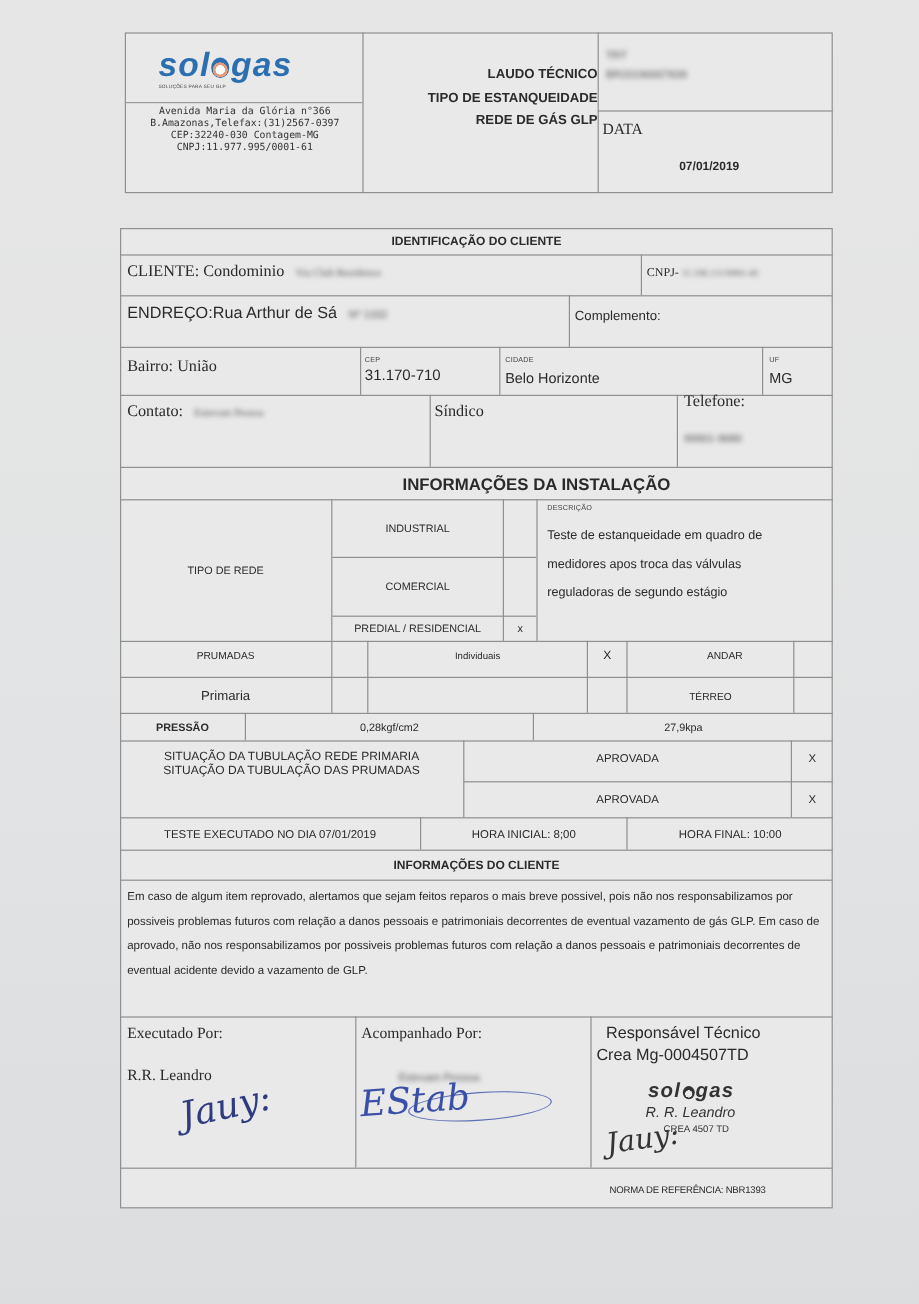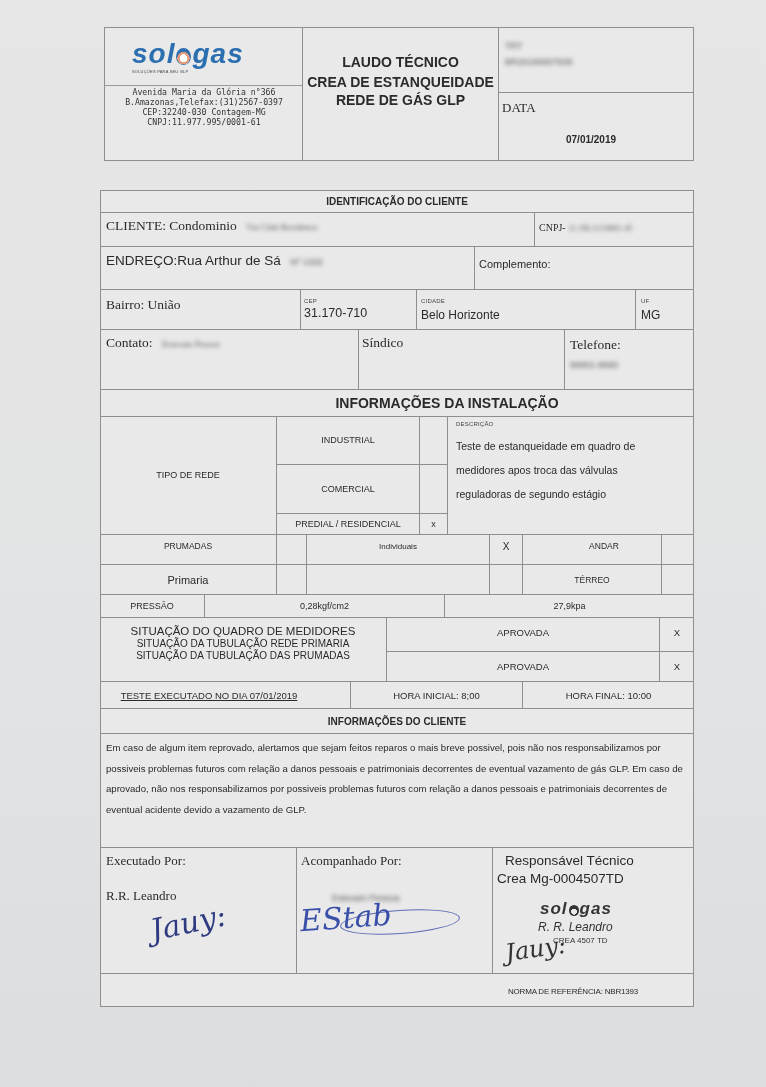--- a/index.html
+++ b/index.html
@@ -44,23 +44,23 @@
   <div class="tiny" style="font-size:4px;margin-top:1px;">SOLUÇÕES PARA SEU GLP</div>
 </div>
 
 <div class="abs mono" style="left:106px;top:87px;width:196px;font-size:8.2px;line-height:10px;text-align:center;color:#333;">
   <div>Avenida Maria da Glória n°366</div>
   <div>B.Amazonas,Telefax:(31)2567-0397</div>
   <div>CEP:32240-030 Contagem-MG</div>
   <div>CNPJ:11.977.995/0001-61</div>
 </div>
 
-<div class="abs b" style="left:303px;top:52px;width:195px;font-size:14px;line-height:20px;text-align:center;color:#2b2b2b;">
+<div class="abs b" style="left:303px;top:52px;width:195px;font-size:11px;line-height:20px;text-align:right;color:#2b2b2b;">
   <div>LAUDO TÉCNICO</div>
-  <div>CREA DE ESTANQUEIDADE</div>
+  <div>TIPO DE ESTANQUEIDADE</div>
   <div style="margin-top:-2px;">REDE DE GÁS GLP</div>
 </div>
 
 <div class="abs blur" style="left:505px;top:38px;font-size:9px;line-height:16px;">
   <div>TRT</div>
   <div>BR20190007839</div>
 </div>
 <div class="abs serif" style="left:502px;top:100px;font-size:13px;">DATA</div>
 <div class="abs b" style="left:566px;top:134px;font-size:10px;">07/01/2019</div>
 
@@ -100,21 +100,21 @@
 <div class="abs" style="left:641px;top:308px;font-size:12px;">MG</div>
 <div class="abs" style="left:100px;top:329px;width:594px;height:1px;background:#8f8f8f;"></div>
 
 <div class="abs serif" style="left:106px;top:335px;font-size:13.5px;">
   <span>Contato:</span>
   <span class="blur" style="font-size:9px;margin-left:6px;">Estevam Pessoa</span>
 </div>
 <div class="abs" style="left:358px;top:329px;width:1px;height:60px;background:#8f8f8f;"></div>
 <div class="abs serif" style="left:362px;top:335px;font-size:13.5px;">Síndico</div>
 <div class="abs" style="left:564px;top:329px;width:1px;height:60px;background:#8f8f8f;"></div>
-<div class="abs serif" style="left:570px;top:337px;font-size:13.5px;">Telefone:</div>
+<div class="abs serif" style="left:570px;top:326px;font-size:13.5px;">Telefone:</div>
 <div class="abs blur" style="left:570px;top:360px;font-size:9px;">99901-9680</div>
 <div class="abs" style="left:100px;top:389px;width:594px;height:1px;background:#8f8f8f;"></div>
 
 <div class="abs center b" style="left:100px;top:389px;width:694px;height:27px;font-size:14px;">INFORMAÇÕES DA INSTALAÇÃO</div>
 <div class="abs" style="left:100px;top:416px;width:594px;height:1px;background:#8f8f8f;"></div>
 
 <div class="abs center" style="left:100px;top:416px;width:176px;height:118px;font-size:9px;">TIPO DE REDE</div>
 <div class="abs" style="left:276px;top:416px;width:1px;height:118px;background:#8f8f8f;"></div>
 <div class="abs center" style="left:277px;top:416px;width:142px;height:48px;font-size:9px;">INDUSTRIAL</div>
 <div class="abs" style="left:277px;top:464px;width:170px;height:1px;background:#8f8f8f;"></div>
@@ -138,42 +138,41 @@
 <div class="abs center" style="left:490px;top:535px;width:32px;height:22px;font-size:10px;">X</div>
 <div class="abs" style="left:522px;top:534px;width:1px;height:60px;background:#8f8f8f;"></div>
 <div class="abs center" style="left:535px;top:535px;width:138px;height:22px;font-size:8.5px;">ANDAR</div>
 <div class="abs" style="left:661px;top:534px;width:1px;height:60px;background:#8f8f8f;"></div>
 <div class="abs" style="left:100px;top:564px;width:594px;height:1px;background:#8f8f8f;"></div>
 
 <div class="abs center" style="left:100px;top:565px;width:176px;height:29px;font-size:11px;">Primaria</div>
 <div class="abs center" style="left:523px;top:565px;width:138px;height:29px;font-size:8.5px;">TÉRREO</div>
 <div class="abs" style="left:100px;top:594px;width:594px;height:1px;background:#8f8f8f;"></div>
 
-<div class="abs center" style="left:100px;top:595px;width:104px;height:22px;font-size:9px;">PRESSÃO</div>
+<div class="abs center" style="left:100px;top:595px;width:104px;height:22px;font-size:9px;font-weight:bold;">PRESSÃO</div>
 <div class="abs" style="left:204px;top:594px;width:1px;height:23px;background:#8f8f8f;"></div>
 <div class="abs center" style="left:205px;top:595px;width:239px;height:22px;font-size:9px;">0,28kgf/cm2</div>
 <div class="abs" style="left:444px;top:594px;width:1px;height:23px;background:#8f8f8f;"></div>
 <div class="abs center" style="left:445px;top:595px;width:249px;height:22px;font-size:9px;">27,9kpa</div>
 <div class="abs" style="left:100px;top:617px;width:594px;height:1px;background:#8f8f8f;"></div>
 
 <div class="abs" style="left:100px;top:625px;width:286px;text-align:center;">
-  <div style="font-size:11.5px;line-height:13px;">SITUAÇÃO DO QUADRO DE MEDIDORES</div>
   <div style="font-size:10px;line-height:12px;">SITUAÇÃO DA TUBULAÇÃO REDE PRIMARIA</div>
   <div style="font-size:10px;line-height:12px;">SITUAÇÃO DA TUBULAÇÃO DAS PRUMADAS</div>
 </div>
 <div class="abs" style="left:386px;top:617px;width:1px;height:64px;background:#8f8f8f;"></div>
 <div class="abs center" style="left:387px;top:618px;width:272px;height:30px;font-size:9.5px;align-items:flex-start;padding-top:9px;">APROVADA</div>
 <div class="abs" style="left:659px;top:617px;width:1px;height:64px;background:#8f8f8f;"></div>
 <div class="abs center" style="left:660px;top:618px;width:34px;height:30px;font-size:9.5px;align-items:flex-start;padding-top:9px;">X</div>
 <div class="abs" style="left:386px;top:651px;width:308px;height:1px;background:#8f8f8f;"></div>
 <div class="abs center" style="left:387px;top:652px;width:272px;height:28px;font-size:9.5px;">APROVADA</div>
 <div class="abs center" style="left:660px;top:652px;width:34px;height:28px;font-size:9.5px;">X</div>
 <div class="abs" style="left:100px;top:681px;width:594px;height:1px;background:#8f8f8f;"></div>
 
-<div class="abs center" style="left:84px;top:682px;width:250px;height:26px;font-size:9.5px;text-decoration:underline;">TESTE EXECUTADO NO DIA 07/01/2019</div>
+<div class="abs center" style="left:100px;top:682px;width:250px;height:26px;font-size:9.5px;">TESTE EXECUTADO NO DIA 07/01/2019</div>
 <div class="abs" style="left:350px;top:681px;width:1px;height:27px;background:#8f8f8f;"></div>
 <div class="abs center" style="left:351px;top:682px;width:171px;height:26px;font-size:9.5px;">HORA INICIAL: 8;00</div>
 <div class="abs" style="left:522px;top:681px;width:1px;height:27px;background:#8f8f8f;"></div>
 <div class="abs center" style="left:523px;top:682px;width:171px;height:26px;font-size:9.5px;">HORA FINAL: 10:00</div>
 <div class="abs" style="left:100px;top:708px;width:594px;height:1px;background:#8f8f8f;"></div>
 
 <div class="abs center b" style="left:100px;top:709px;width:594px;height:24px;font-size:10px;">INFORMAÇÕES DO CLIENTE</div>
 <div class="abs" style="left:100px;top:733px;width:594px;height:1px;background:#8f8f8f;"></div>
 <div class="abs" style="left:106px;top:738px;width:580px;font-size:9.6px;line-height:20.5px;">Em caso de algum item reprovado, alertamos que sejam feitos reparos o mais breve possivel, pois não nos responsabilizamos por possiveis problemas futuros com relação a danos pessoais e patrimoniais decorrentes de eventual vazamento de gás GLP. Em caso de aprovado, não nos responsabilizamos por possiveis problemas futuros com relação a danos  pessoais e patrimoniais decorrentes de eventual acidente devido a vazamento de GLP.</div>
 <div class="abs" style="left:100px;top:847px;width:594px;height:1px;background:#8f8f8f;"></div>

